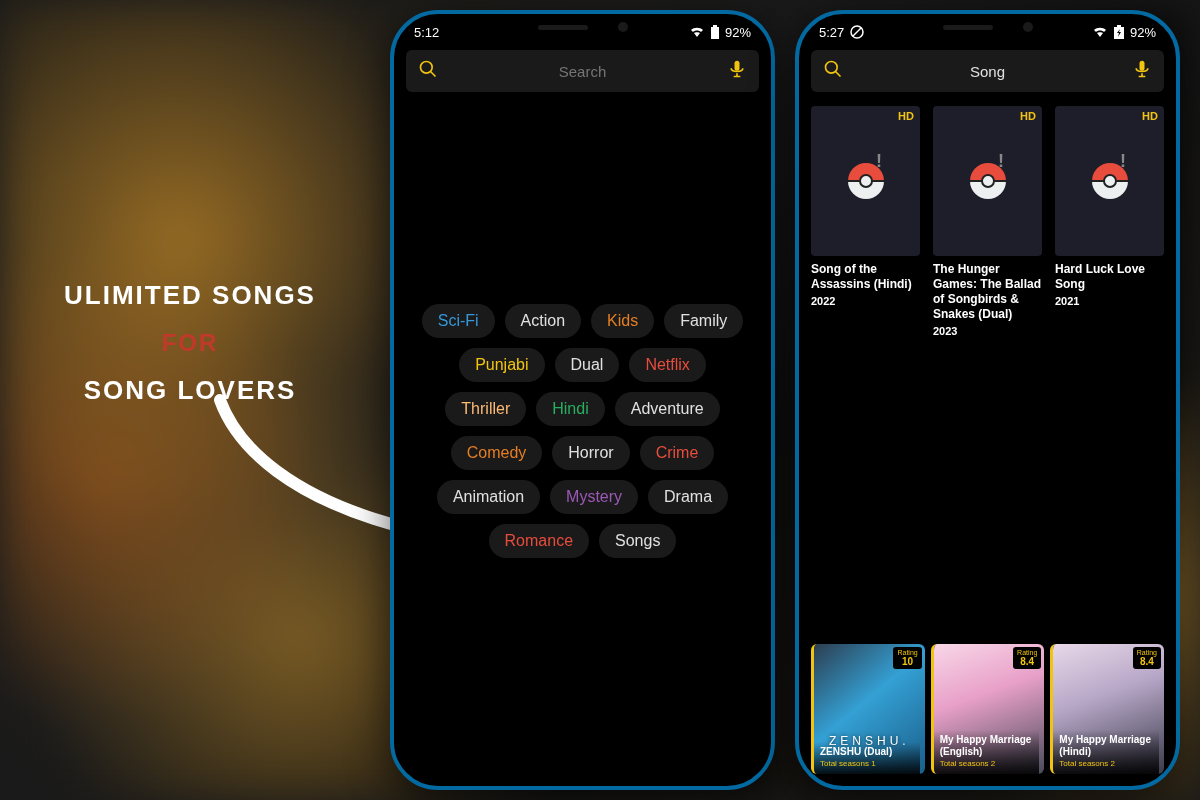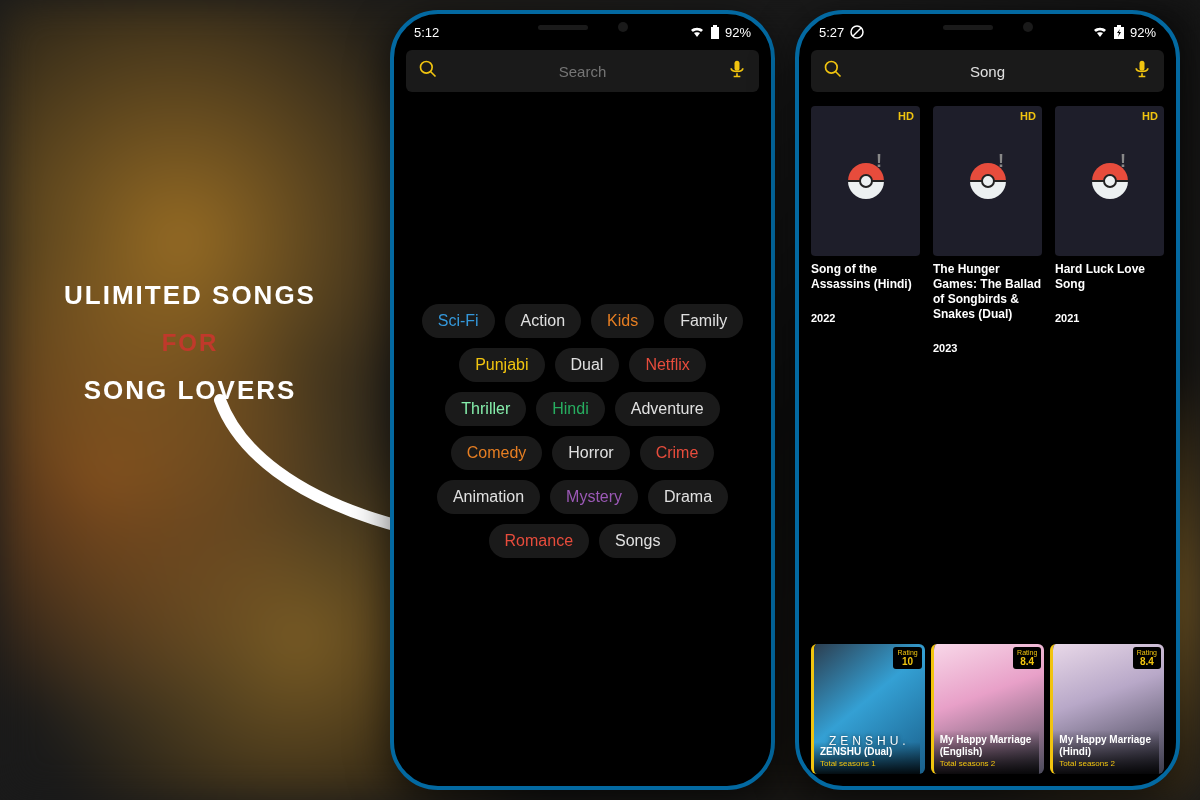--- a/index.html
+++ b/index.html
@@ -31,21 +31,21 @@
 .chips{position:absolute;top:290px;left:0;right:0;padding:0 22px;display:flex;flex-wrap:wrap;justify-content:center;gap:10px 10px}
 .chip{background:#1a1a1a;border-radius:20px;padding:8px 16px;font-size:16px;color:#e0e0e0;cursor:pointer;white-space:nowrap}
 .results{display:flex;gap:13px;padding:8px 12px}
 .card{flex:1;position:relative}
 .poster{width:100%;height:150px;background:#1e1e2a;border-radius:4px;position:relative;display:flex;align-items:center;justify-content:center}
 .hd-badge{position:absolute;top:4px;right:6px;color:#f1c40f;font-size:11px;font-weight:600}
 .pokeball{width:36px;height:36px;border-radius:50%;background:linear-gradient(to bottom,#e74c3c 0%,#e74c3c 47%,#222 47%,#222 53%,#ecf0f1 53%,#ecf0f1 100%);position:relative}
 .pokeball::after{content:"";position:absolute;top:50%;left:50%;transform:translate(-50%,-50%);width:10px;height:10px;background:#ecf0f1;border:2px solid #222;border-radius:50%}
 .excl{position:absolute;top:45px;right:38px;color:#888;font-size:18px;font-weight:700}
 .card-title{color:#fff;font-size:12px;font-weight:700;margin-top:6px;line-height:1.25}
-.card-year{color:#fff;font-size:11px;font-weight:700;margin-top:20px}
+.card-year{color:#fff;font-size:11px;font-weight:700;margin-top:3px}
 .bottom-row{position:absolute;bottom:12px;left:12px;right:12px;display:flex;gap:6px}
 .bcard{flex:1;height:130px;border-radius:6px;position:relative;overflow:hidden;border-left:3px solid #f1c40f}
 .bcard .art{position:absolute;inset:0}
 .art.a1{background:linear-gradient(140deg,#2c3e50 0%,#34a0d4 45%,#1a5f8a 100%)}
 .art.a2{background:linear-gradient(160deg,#f8d7e8 0%,#e8a0c8 40%,#4a4a5a 100%)}
 .art.a3{background:linear-gradient(160deg,#e8d8e8 0%,#b8a8c8 40%,#3a3a4a 100%)}
 .rating-badge{position:absolute;top:3px;right:3px;background:#000;border-radius:3px;padding:2px 4px;text-align:center}
 .rating-badge .lbl{color:#f1c40f;font-size:7px;display:block}
 .rating-badge .val{color:#f1c40f;font-size:10px;font-weight:700;display:block}
 .binfo{position:absolute;bottom:0;left:0;right:5px;background:linear-gradient(to top,rgba(0,0,0,.9),transparent);padding:4px 6px 6px}
@@ -108,21 +108,21 @@
         </svg></span>
   </div>
   <div class="chips" id="chips">
       <div class="chip" style="color: rgb(52, 152, 219);">Sci-Fi</div>
       <div class="chip" style="color: rgb(224, 224, 224);">Action</div>
       <div class="chip" style="color: rgb(230, 126, 34);">Kids</div>
       <div class="chip" style="color: rgb(224, 224, 224);">Family</div>
       <div class="chip" style="color: rgb(241, 196, 15);">Punjabi</div>
       <div class="chip" style="color: rgb(224, 224, 224);">Dual</div>
       <div class="chip" style="color: rgb(231, 76, 60);">Netflix</div>
-      <div class="chip" style="color: #86efac;">Thriller</div>
+      <div class="chip" style="color: #fdba74;">Thriller</div>
       <div class="chip" style="color: rgb(39, 174, 96);">Hindi</div>
       <div class="chip" style="color: rgb(224, 224, 224);">Adventure</div>
       <div class="chip" style="color: rgb(230, 126, 34);">Comedy</div>
       <div class="chip" style="color: rgb(224, 224, 224);">Horror</div>
       <div class="chip" style="color: rgb(231, 76, 60);">Crime</div>
       <div class="chip" style="color: rgb(224, 224, 224);">Animation</div>
       <div class="chip" style="color: rgb(155, 89, 182);">Mystery</div>
       <div class="chip" style="color: rgb(224, 224, 224);">Drama</div>
       <div class="chip" style="color: rgb(231, 76, 60);">Romance</div>
       <div class="chip" style="color: rgb(224, 224, 224);">Songs</div>

